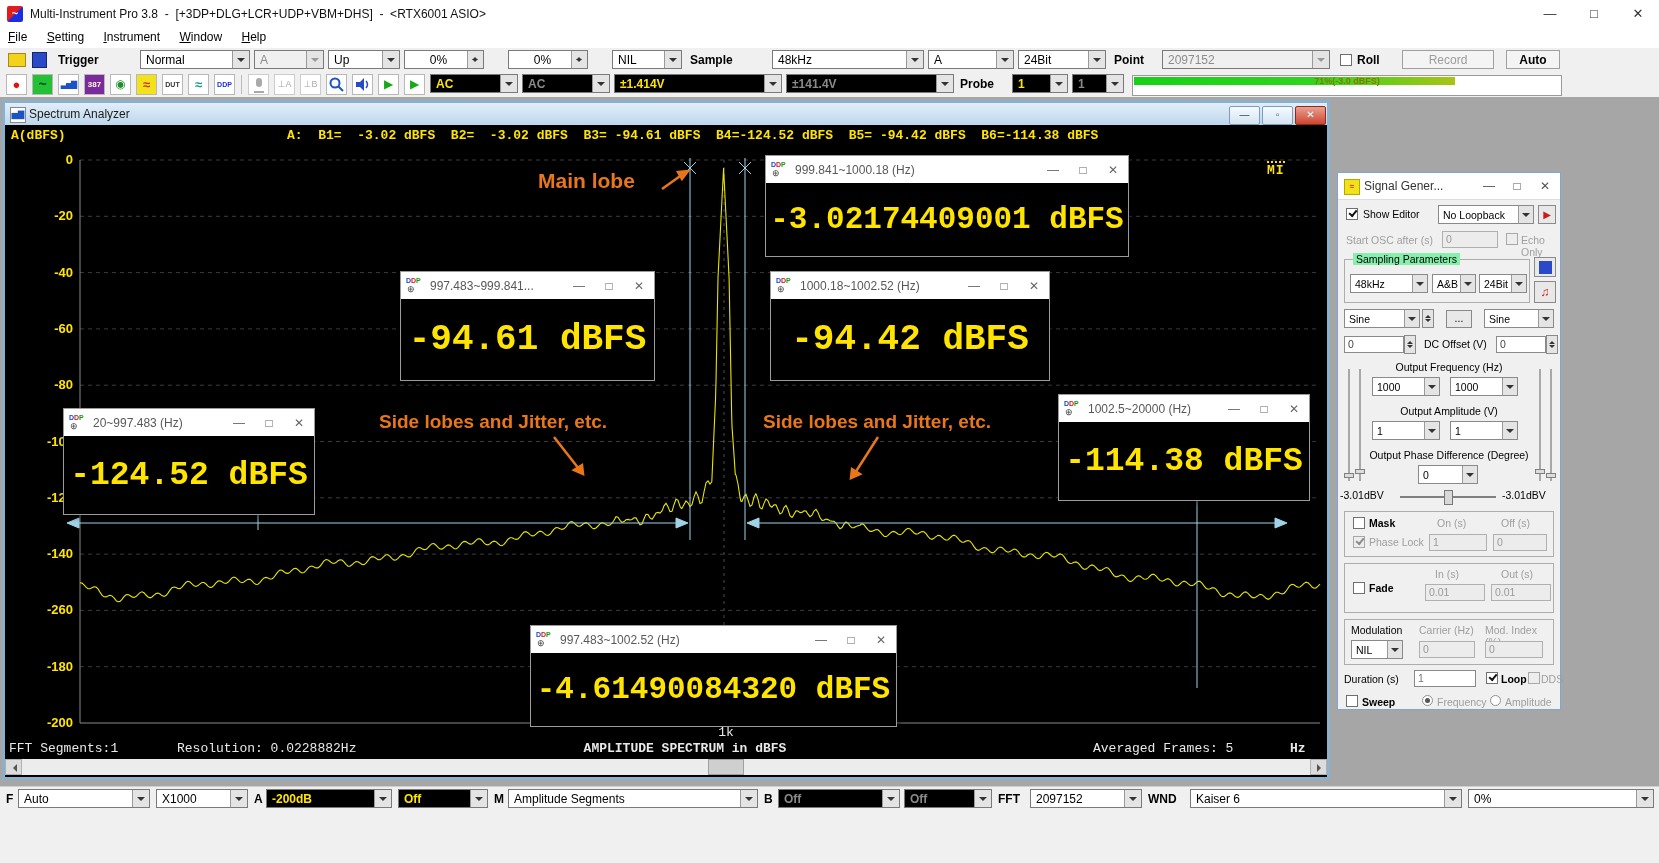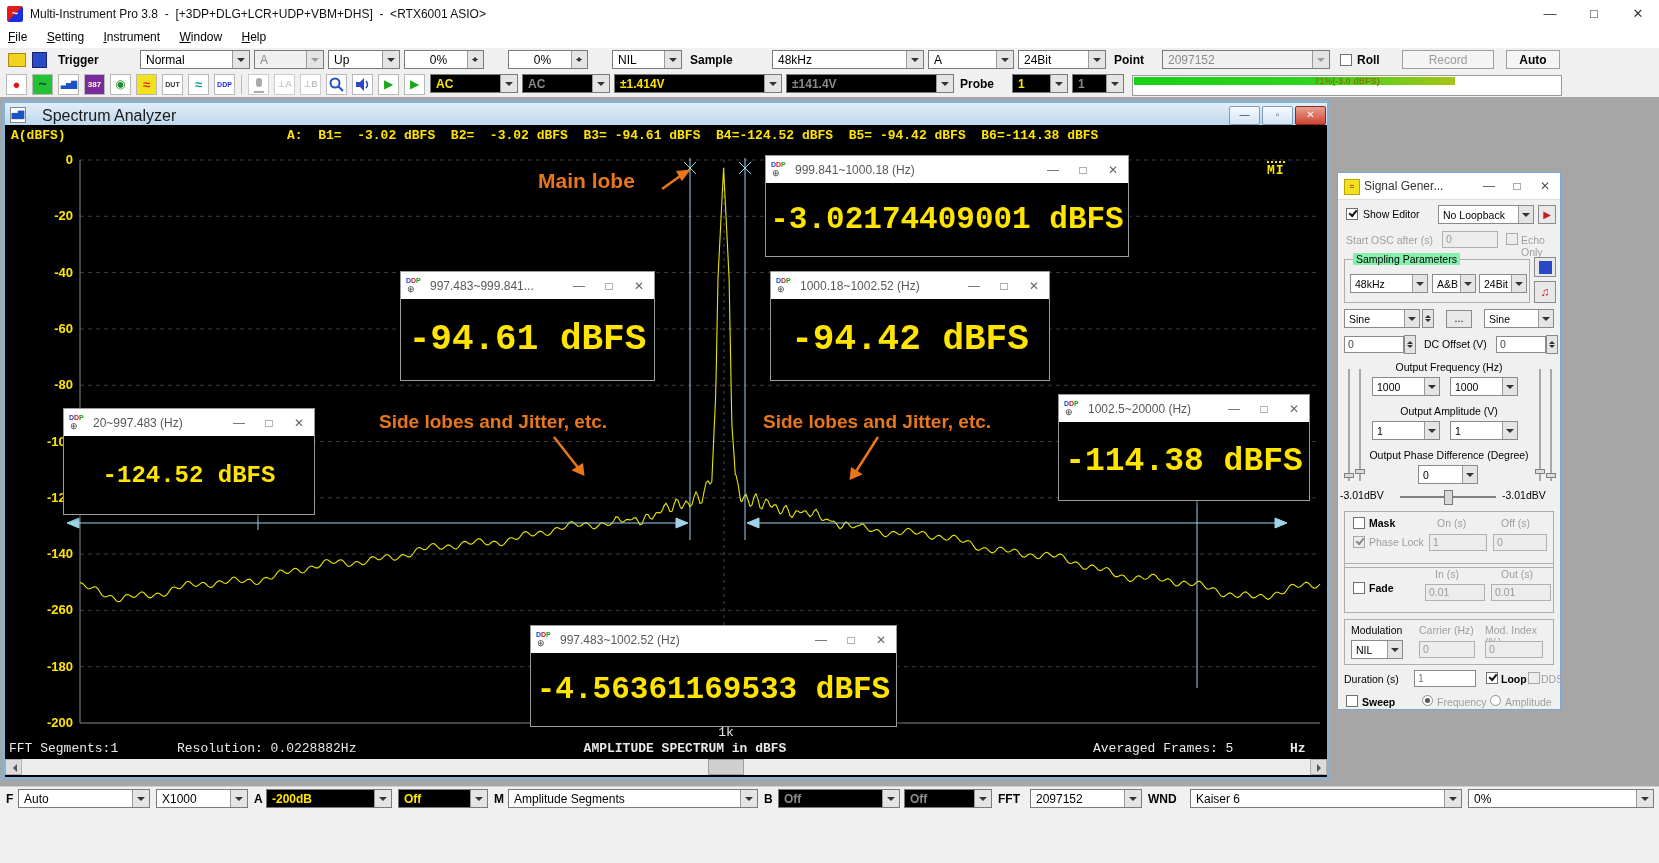--- a/index.html
+++ b/index.html
@@ -37,21 +37,21 @@
   .meterbox{position:absolute;left:1132px;top:3px;width:428px;height:19px;border:1px solid #9a9a9a;background:#fff;}
   .meterbar{position:absolute;left:1px;top:1px;height:8px;background:linear-gradient(90deg,#17d117,#2ed51c 55%,#a8c414);}
   .metertext{position:absolute;left:0;top:0;width:100%;text-align:center;font-size:9px;font-weight:bold;color:#7c7c00;line-height:10px;}
 
   
   .client{position:absolute;left:0;top:97px;width:1659px;height:689px;background:#a6a6a6;}
 
   
   .spec-window{position:absolute;left:2px;top:3px;width:1328px;height:680px;border:3px solid #8ab0cc;background:#000;box-sizing:border-box;}
   .spec-titlebar{position:absolute;left:0;top:0;width:1322px;height:22px;background:linear-gradient(#e2eef9,#bdd7ec);border-bottom:1px solid #9ab6cd;}
-  .spec-title{position:absolute;left:37px;top:4px;font-size:16px;color:#1a1a1a;}
+  .spec-title{position:absolute;left:24px;top:4px;font-size:12px;color:#1a1a1a;}
   .spec-ticon{position:absolute;left:5px;top:4px;width:14px;height:14px;background:#fff;border:1px solid #888;font-size:8px;line-height:13px;text-align:center;color:#1b52c4;font-weight:bold;}
   .spec-btn{position:absolute;top:3px;width:29px;height:17px;border:1px solid #7f9db9;background:linear-gradient(#f6fafd,#d4e4f2);text-align:center;line-height:15px;font-size:10px;color:#2a4a66;border-radius:2px;}
   .spec-btn.close{background:linear-gradient(#e9a091,#cf4531);color:#fff;border-color:#8d2a16;}
   .spec-client{position:absolute;left:0;top:22px;width:1322px;height:652px;background:#000;}
   .mono{font-family:Liberation Mono, monospace;}
   .spec-header{position:absolute;top:3px;color:#ffe400;font-weight:bold;font-size:13px;white-space:pre;}
   .ylab{position:absolute;color:#ffe400;font-weight:bold;font-size:13px;width:68px;text-align:right;}
   .statustxt{position:absolute;top:616px;color:#e8e8e8;font-size:13px;white-space:pre;}
   .mi-logo{position:absolute;left:1262px;top:36px;color:#ffe400;font-weight:bold;font-size:13px;letter-spacing:1px;border-top:2px dotted #ffe400;}
   .xtick{position:absolute;left:706px;top:600px;width:30px;text-align:center;color:#e8e8e8;font-size:13px;}
@@ -381,21 +381,21 @@
                 <span class="l" style="left:0;color:#1a3fd4">D</span>
                 <span class="l" style="left:5px;color:#d41a1a">D</span>
                 <span class="l" style="left:10px;color:#0fa00f">P</span>
                 <span style="position:absolute;left:1px;top:7px;font-size:9px;color:#444">⊕</span>
               </span>
             <span class="ddp-title">20~997.483 (Hz)</span>
             <span class="ddp-ctl">—</span>
               <span class="ddp-ctl">□</span>
               <span class="ddp-ctl">✕</span>
           </div>
-          <div class="ddp-val" style="font-size:24px">-124.52 dBFS</div>
+          <div class="ddp-val" style="font-size:33px">-124.52 dBFS</div>
         </div>
 
         <div class="ddp" style="left:1053px;top:269px;width:250px;height:105px">
           <div class="ddp-tb">
             <span class="ddp-icon">
                 <span class="l" style="left:0;color:#1a3fd4">D</span>
                 <span class="l" style="left:5px;color:#d41a1a">D</span>
                 <span class="l" style="left:10px;color:#0fa00f">P</span>
                 <span style="position:absolute;left:1px;top:7px;font-size:9px;color:#444">⊕</span>
               </span>
@@ -413,21 +413,21 @@
                 <span class="l" style="left:0;color:#1a3fd4">D</span>
                 <span class="l" style="left:5px;color:#d41a1a">D</span>
                 <span class="l" style="left:10px;color:#0fa00f">P</span>
                 <span style="position:absolute;left:1px;top:7px;font-size:9px;color:#444">⊕</span>
               </span>
             <span class="ddp-title">997.483~1002.52 (Hz)</span>
             <span class="ddp-ctl">—</span>
               <span class="ddp-ctl">□</span>
               <span class="ddp-ctl">✕</span>
           </div>
-          <div class="ddp-val" style="font-size:31px">-4.56361169533 dBFS</div>
+          <div class="ddp-val" style="font-size:31px">-4.61490084320 dBFS</div>
         </div>
 
         <div class="xtick mono">1k</div>
         <div class="statustxt mono" style="left:4px">FFT Segments:1</div>
         <div class="statustxt mono" style="left:172px">Resolution: 0.0228882Hz</div>
         <div class="statustxt mono" style="left:520px;width:320px;text-align:center;font-weight:bold">AMPLITUDE SPECTRUM in dBFS</div>
         <div class="statustxt mono" style="left:1088px">Averaged Frames: 5</div>
         <div class="statustxt mono" style="left:1285px;font-weight:bold">Hz</div>
 
         <div class="scrollbar">
@@ -531,21 +531,21 @@
         <div class="vtrack" style="left:201px;top:170px;height:112px"></div>
         <div class="vtrack" style="left:212px;top:170px;height:112px"></div>
         <div class="vhandle" style="left:197px;top:270px"></div>
         <div class="vhandle" style="left:208px;top:274px"></div>
 
         <div class="sg-lbl" style="left:2px;top:290px">-3.01dBV</div>
         <div style="position:absolute;left:62px;top:297px;width:96px;height:2px;background:#808080"></div>
         <div style="position:absolute;left:106px;top:291px;width:7px;height:13px;background:#d8d8d8;border:1px solid #777"></div>
         <div class="sg-lbl" style="left:164px;top:290px">-3.01dBV</div>
 
-        <div class="sg-group" style="top:312px;height:57px">
+        <div class="sg-group" style="top:312px;height:46px">
           <div class="cb" style="left:8px;top:5px"></div>
           <div class="sg-lbl" style="left:24px;top:5px;font-weight:bold">Mask</div>
           <div class="sg-lbl dis" style="left:92px;top:5px">On (s)</div>
           <div class="sg-lbl dis" style="left:156px;top:5px">Off (s)</div>
           <div class="cb on dis" style="left:8px;top:24px"></div>
           <div class="sg-lbl dis" style="left:24px;top:24px">Phase Lock</div>
           <div class="sg-input dis" style="left:84px;top:22px;width:58px">1</div>
           <div class="sg-input dis" style="left:148px;top:22px;width:54px">0</div>
         </div>
 

